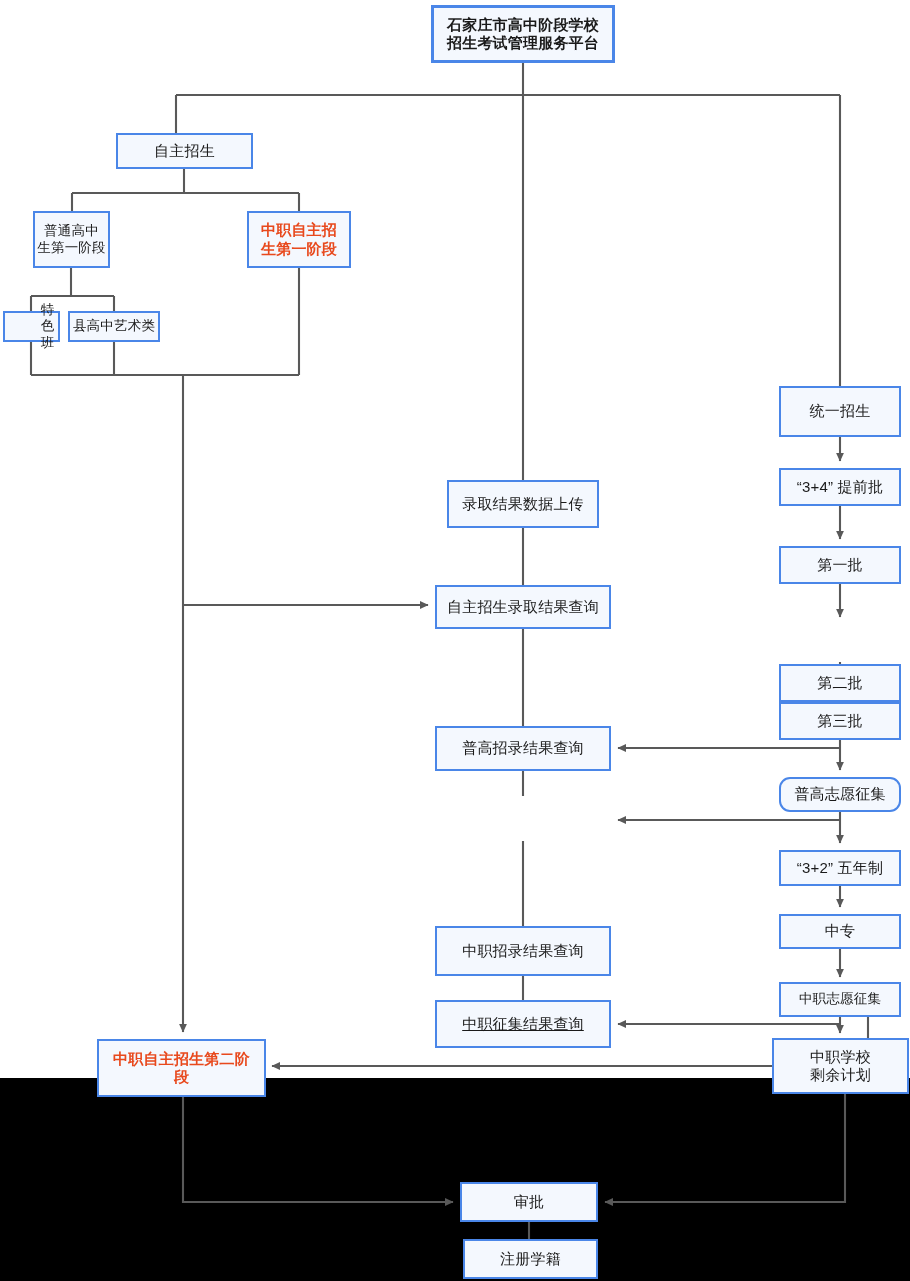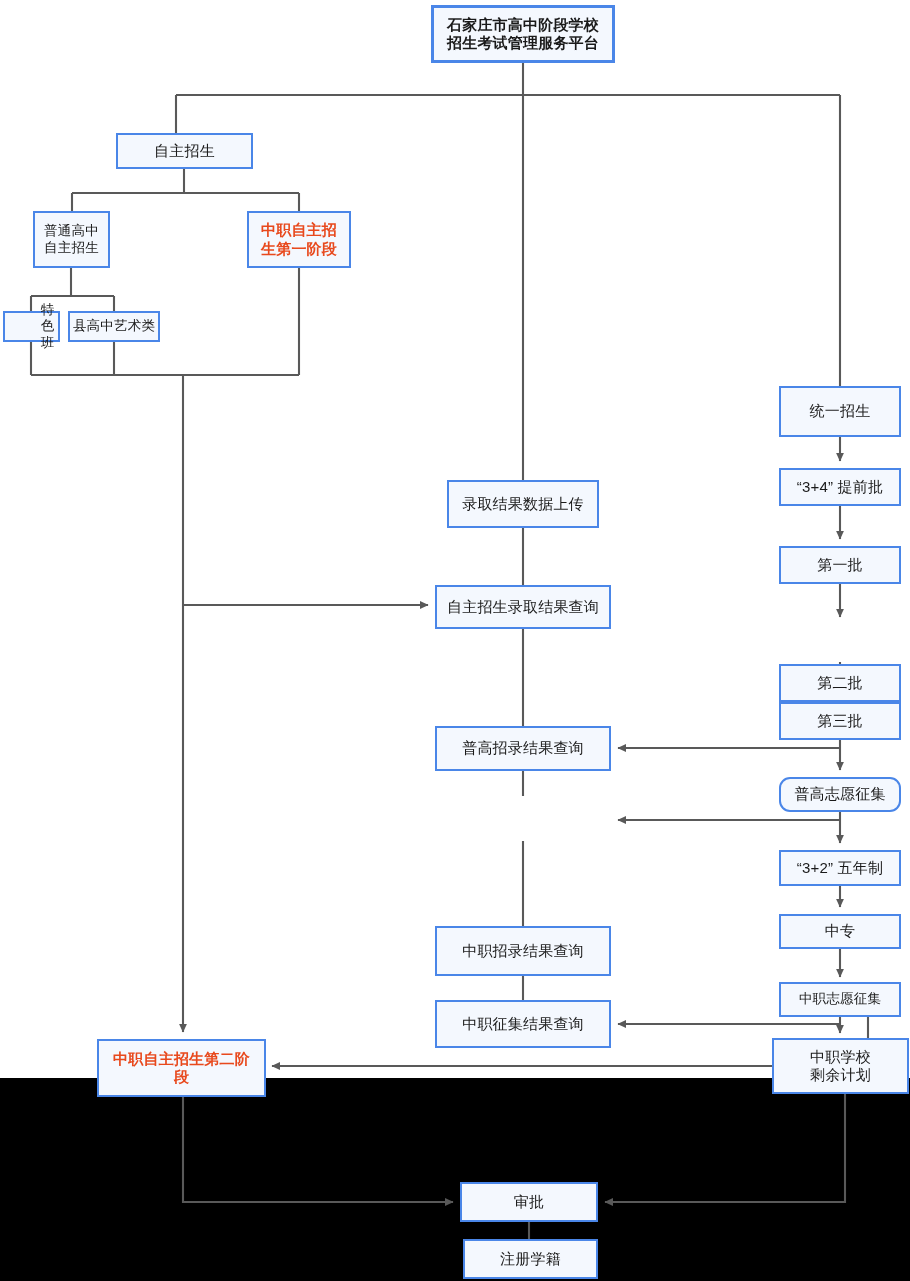--- a/index.html
+++ b/index.html
@@ -116,21 +116,21 @@
       <path d="M529,1222 L529,1239"></path>
     </g>
   </svg>
 
   <div class="node title" style="left:431px;top:5px;width:184px;height:58px;">石家庄市高中阶段学校
 招生考试管理服务平台</div>
 
   <div class="node" style="left:116px;top:133px;width:137px;height:36px;">自主招生</div>
 
   <div class="node small" style="left:33px;top:211px;width:77px;height:57px;">普通高中
-自主招生</div>
+生第一阶段</div>
 
   <div class="node red" style="left:247px;top:211px;width:104px;height:57px;">中职自主招
 生第一阶段</div>
 
   <div class="node small" style="left:3px;top:311px;width:57px;height:31px;padding-left:32px;">特色班</div>
 
   <div class="node small" style="left:68px;top:311px;width:92px;height:31px;">县高中艺术类</div>
 
   <div class="node" style="left:779px;top:386px;width:122px;height:51px;">统一招生</div>
 
@@ -155,21 +155,21 @@
 
   <div class="node" style="left:447px;top:480px;width:152px;height:48px;">录取结果数据上传</div>
 
   <div class="node" style="left:435px;top:585px;width:176px;height:44px;">自主招生录取结果查询</div>
 
   <div class="node" style="left:435px;top:726px;width:176px;height:45px;">普高招录结果查询</div>
 
 
   <div class="node" style="left:435px;top:926px;width:176px;height:50px;">中职招录结果查询</div>
 
-  <div class="node" style="left:435px;top:1000px;width:176px;height:48px;">中职征集结果查询</div>
+  <div class="node" style="left:435px;top:1000px;width:176px;height:48px;text-decoration:underline;">中职征集结果查询</div>
 
   <div class="node red" style="left:97px;top:1039px;width:169px;height:58px;">中职自主招生第二阶
 段</div>
 
   <div class="node" style="left:460px;top:1182px;width:138px;height:40px;">审批</div>
 
   <div class="node" style="left:463px;top:1239px;width:135px;height:40px;">注册学籍</div>
 
 </div>
 

